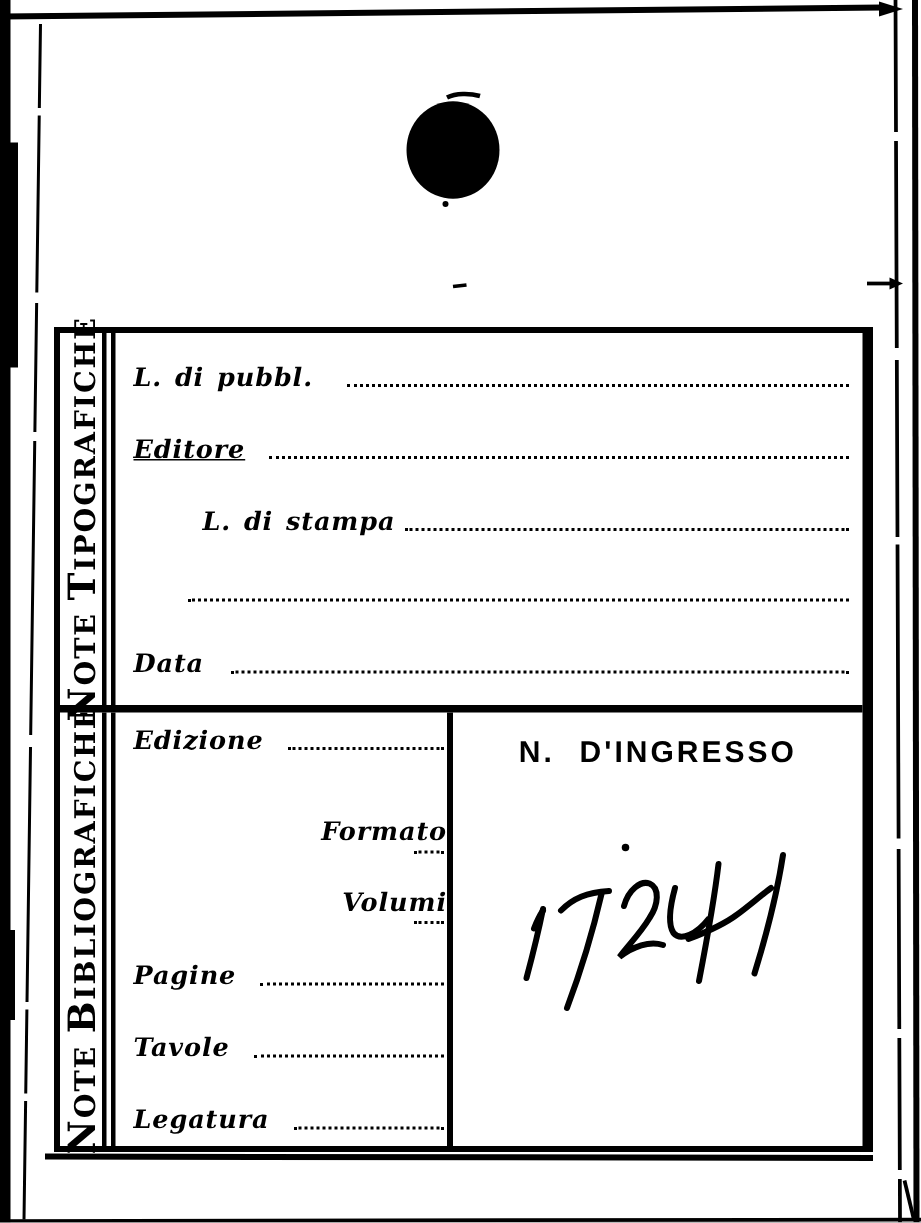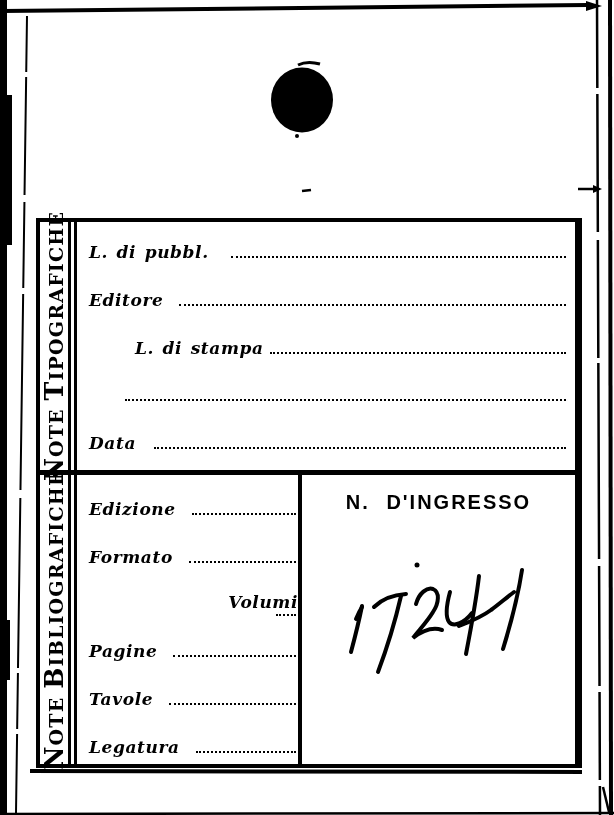--- a/index.html
+++ b/index.html
@@ -34,22 +34,22 @@
   .sec-bib .frow{right:auto;width:209px;}
   .flabel{
     font-style:italic;font-weight:bold;font-size:17px;line-height:24px;
     letter-spacing:0.6px;word-spacing:2px;white-space:nowrap;
   }
   .dotline{flex:1 1 auto;border-bottom:2px dotted #000;margin:0 2px 6px 16px;min-width:20px;}
   .t0 .dotline{margin-left:22px;}
   .t2 .dotline{margin-left:6px;}
   .t3 .dotline{margin-left:36px;}
   .t4 .dotline{margin-left:18px;}
-  .tip0{top:16px;justify-content:center;}.tip1{top:64px;}.tip2{top:112px;margin-left:46px;}.tip3{top:159px;}.tip4{top:207px;}
-  .bib0{top:20px;text-align:right;}.bib1{top:68px;}.bib2{top:115px;flex-direction:column;}.bib3{top:162px;}.bib4{top:210px;}.bib5{top:258px;}
+  .tip0{top:16px;justify-content:center;}.tip1{top:64px;text-decoration:underline;}.tip2{top:112px;margin-left:46px;}.tip3{top:159px;}.tip4{top:207px;}
+  .bib0{top:5px;text-align:right;}.bib1{top:68px;flex-direction:column;}.bib2{top:115px;flex-direction:column;}.bib3{top:162px;}.bib4{top:210px;}.bib5{top:258px;}
 
   
   .vdiv{position:absolute;left:258px;top:0;bottom:0;width:4px;background:#000;}
   .ingresso{position:absolute;left:262px;right:0;top:0;bottom:0;}
   .ing-title{
     margin-top:16px;text-align:center;
     font-family:"Liberation Sans", sans-serif;font-weight:bold;font-size:20px;
     letter-spacing:2px;word-spacing:9px;white-space:nowrap;
   }
   .sr{position:absolute;width:1px;height:1px;overflow:hidden;clip-path:inset(50%);white-space:nowrap;}

